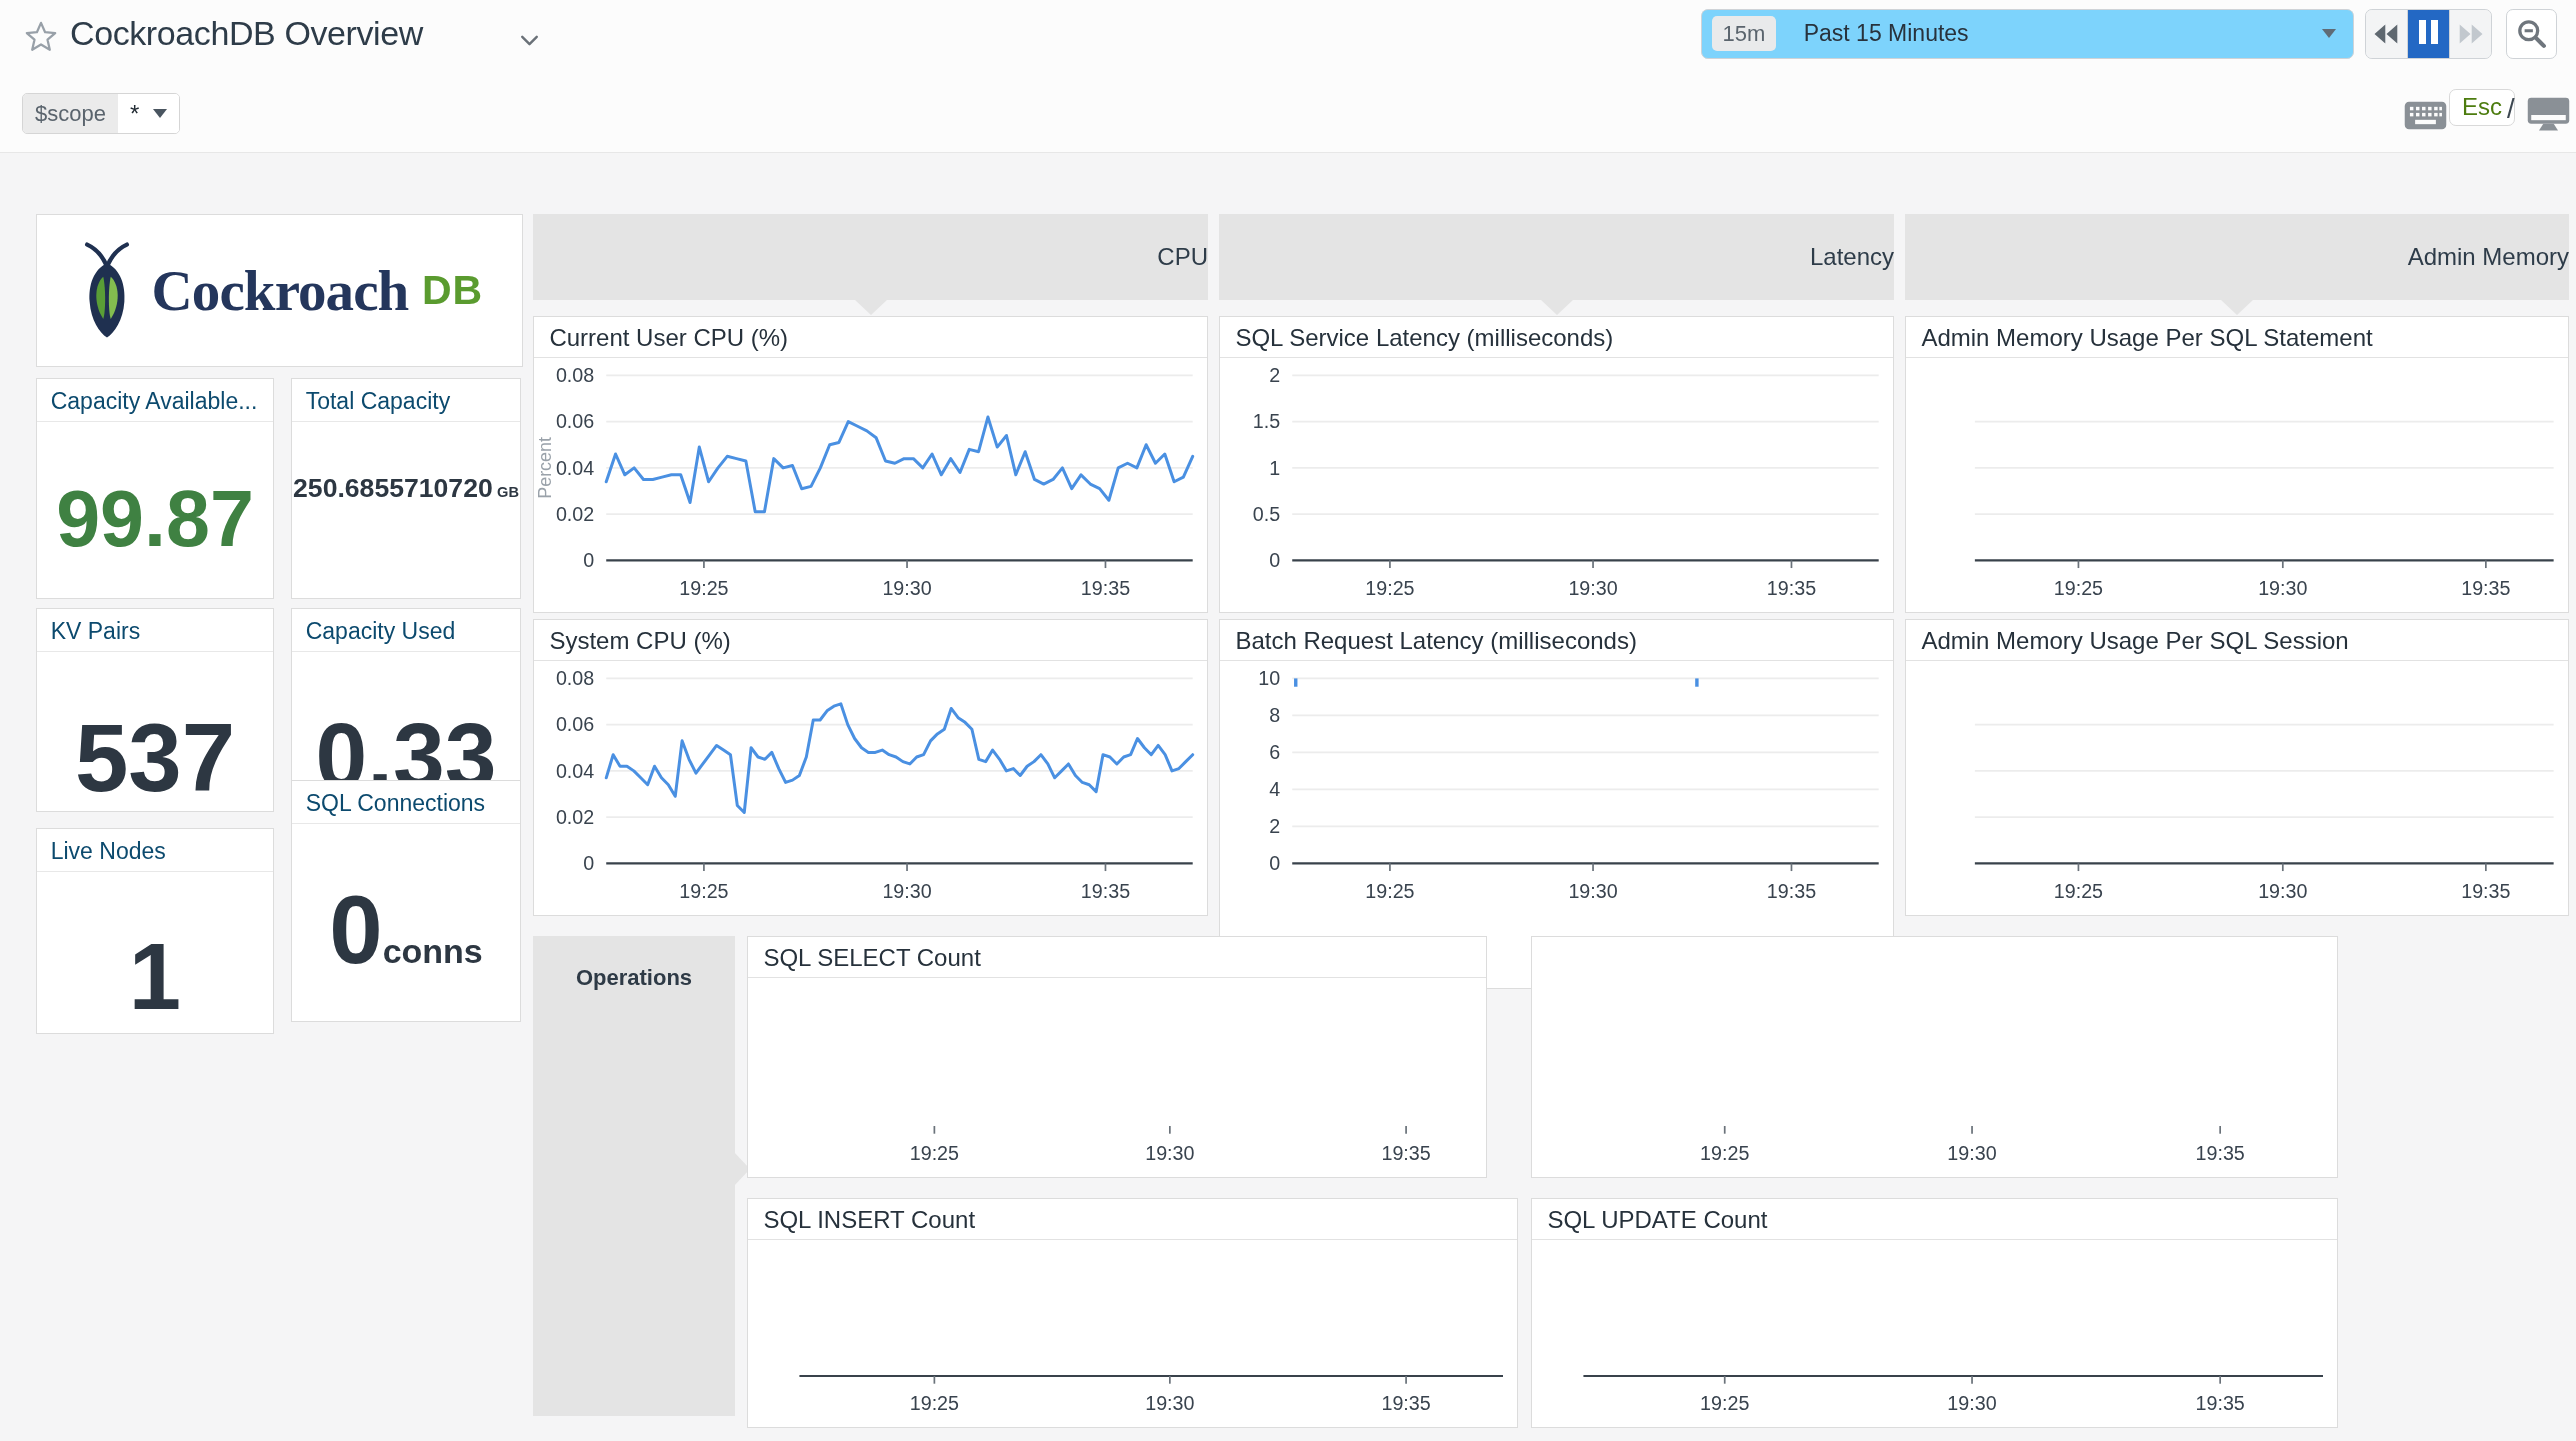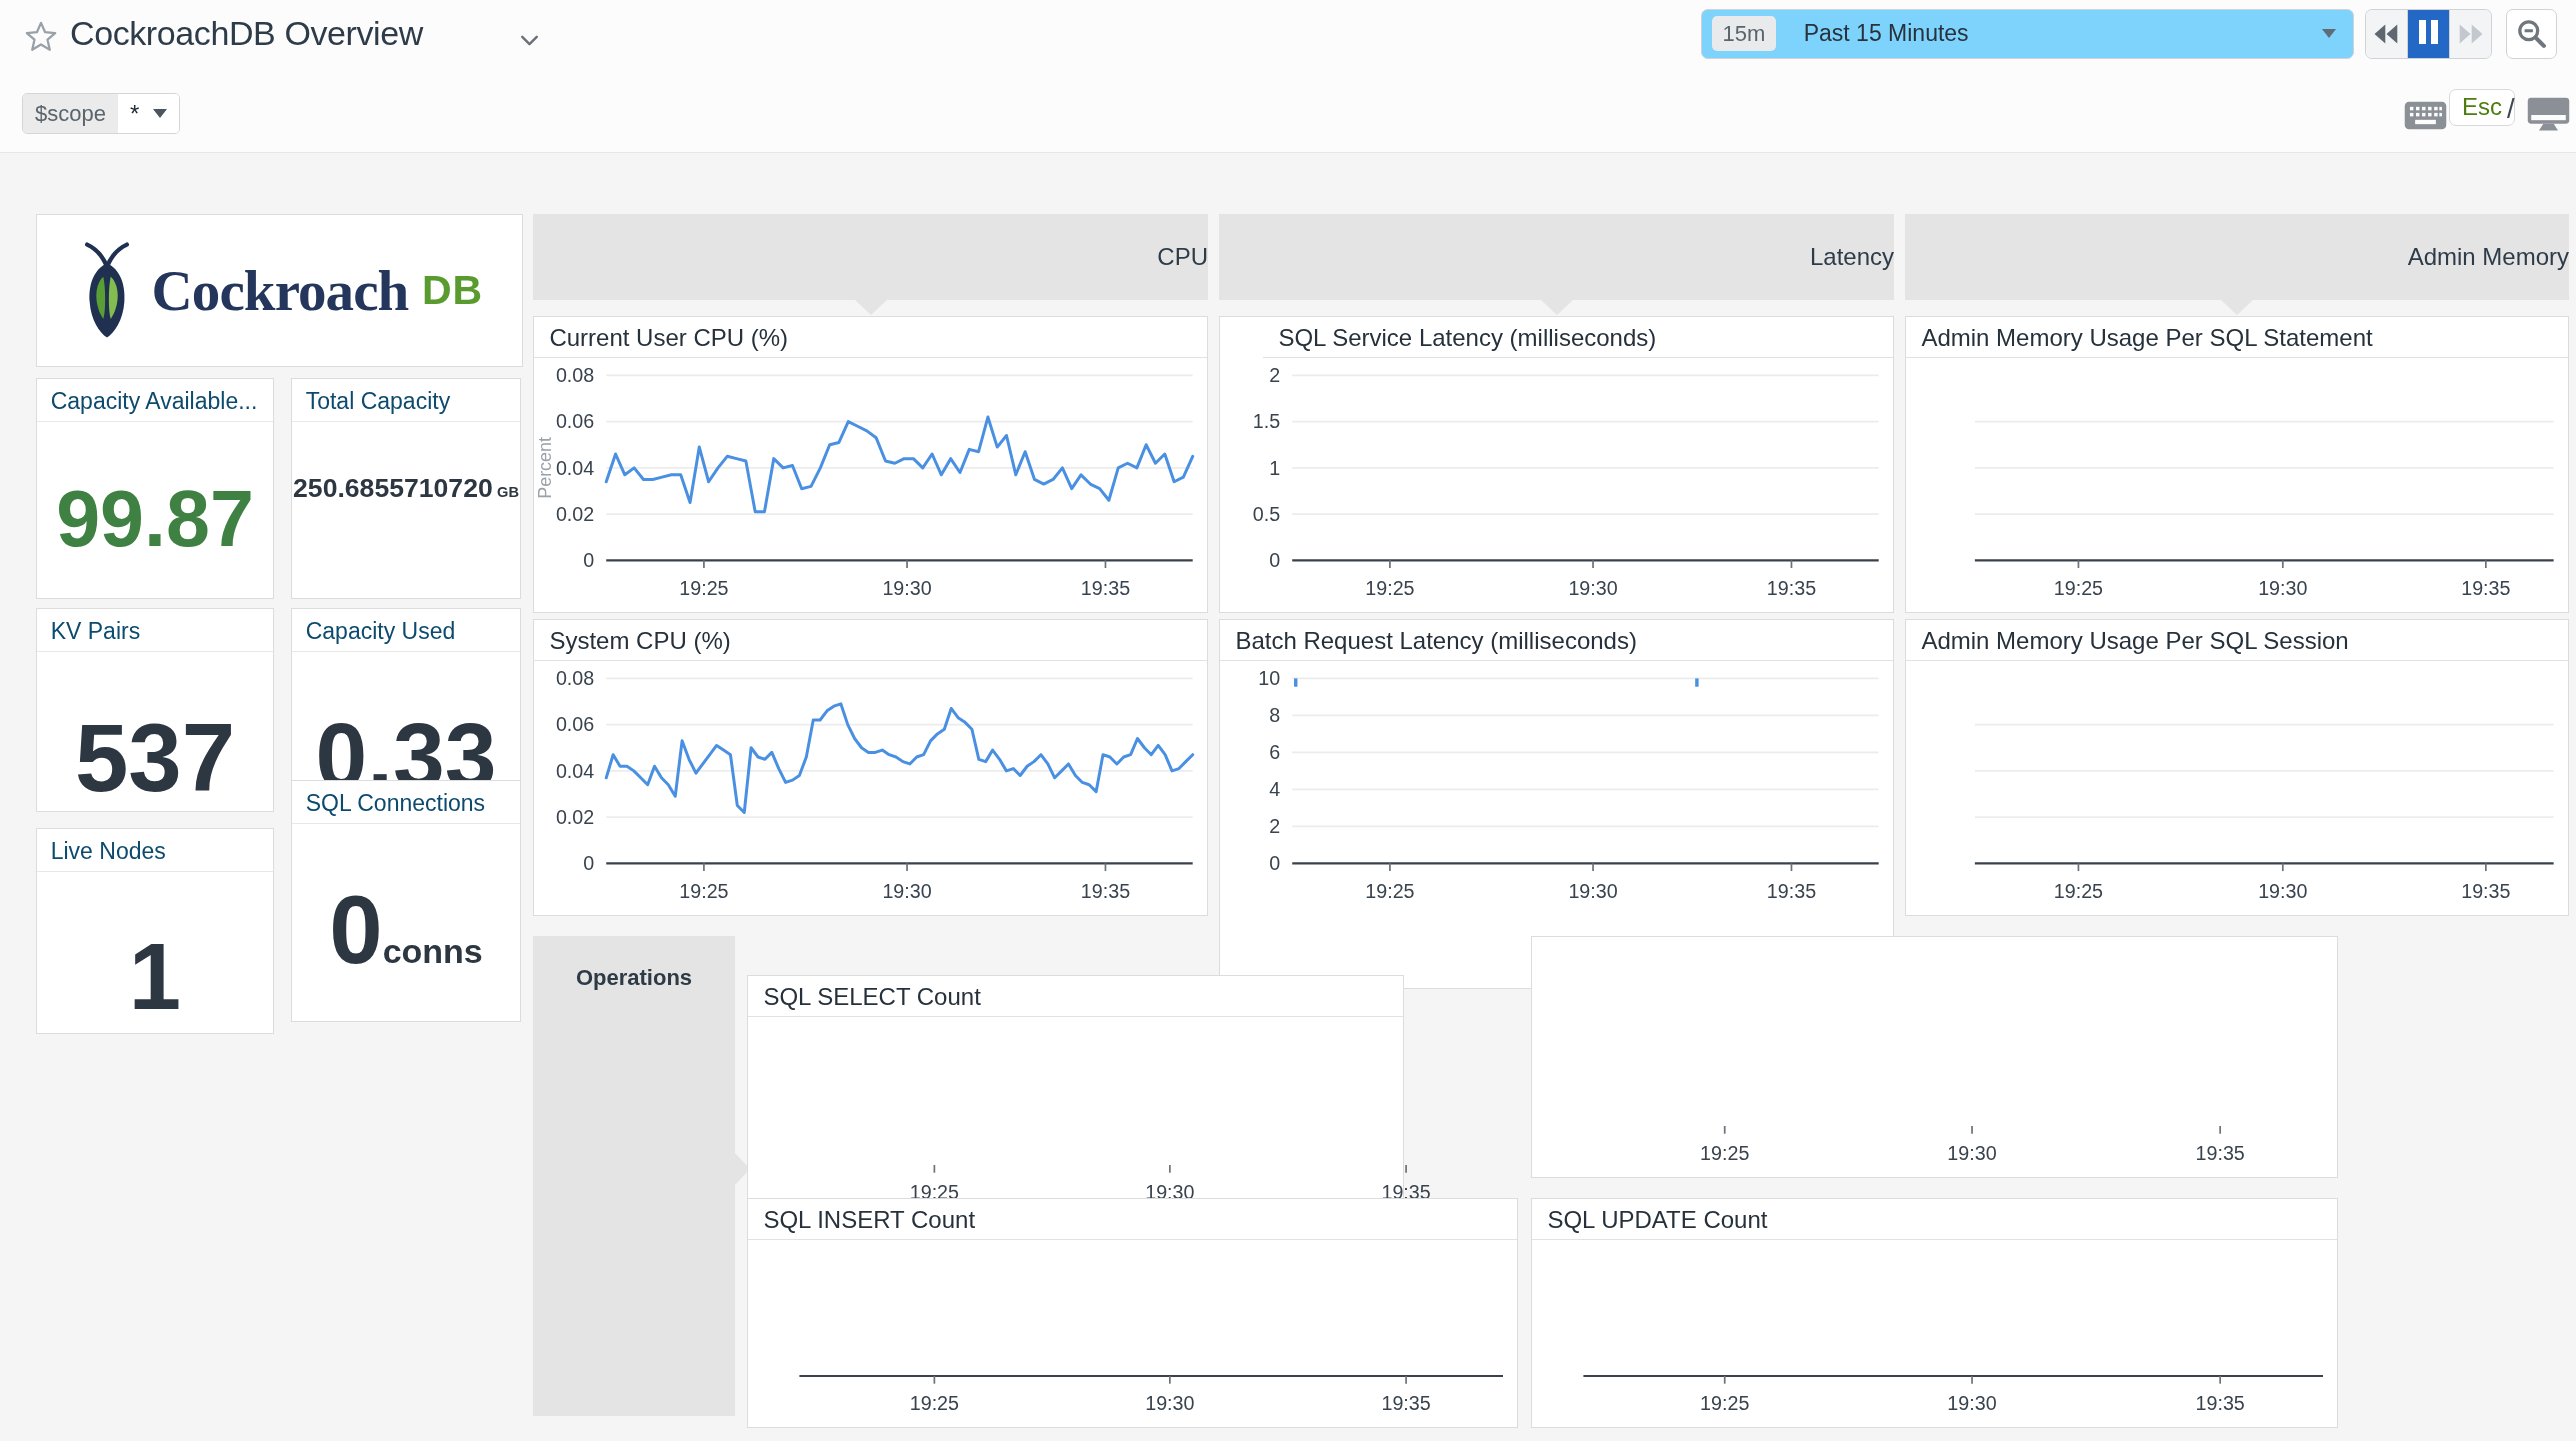--- a/index.html
+++ b/index.html
@@ -76,25 +76,25 @@
   #gh-ops span { display:block; text-align:center; margin-top:29px; font-size:22px; font-weight:bold; color:#2e3a46; }
   .notch-right { position:absolute; right:-15.4px; top:45%; width:0; height:0;
     border-top:17px solid transparent; border-bottom:17px solid transparent; border-left:16.3px solid #e4e4e4; }
 
   
   .chart-card .chart-title { height:41px; padding:6.9px 0 0 15.4px; font-size:24px; color:#26313b;
     border-bottom:1.7px solid #e2e2e2; white-space:nowrap; overflow:hidden; }
   .chart-card .chart-body { position:absolute; left:0; top:43px; right:0; bottom:0; }
   #c0 { left:533px;  top:316px;  width:675px; height:297px; }
   #c1 { left:533px;  top:619px;  width:675px; height:297px; }
-  #c2 { left:1219px; top:316px;  width:675px; height:297px;padding-left:43px; }
+  #c2 { left:1219px; top:316px;  width:675px; height:297px; }
   #c3 { left:1219px; top:619px;  width:675px; height:370px; }
   #c4 { left:1905px; top:316px;  width:664px; height:297px; }
   #c5 { left:1905px; top:619px;  width:664px; height:297px; }
-  #c6 { left:747px;  top:975px; width:657px; height:242px; }
+  #c6 { left:747px;  top:936px; width:740px; height:242px; }
   #c7 { left:1531px; top:936px; width:807px; height:242px; }
   #c8 { left:747px;  top:1198px; width:771px; height:230px; }
   #c9 { left:1531px; top:1198px; width:807px; height:230px; }
 </style>
 </head>
 <body>
 
 <div id="topbar">
   <button id="fav-star">
     <svg width="34" height="34" viewBox="0 0 24 24">

